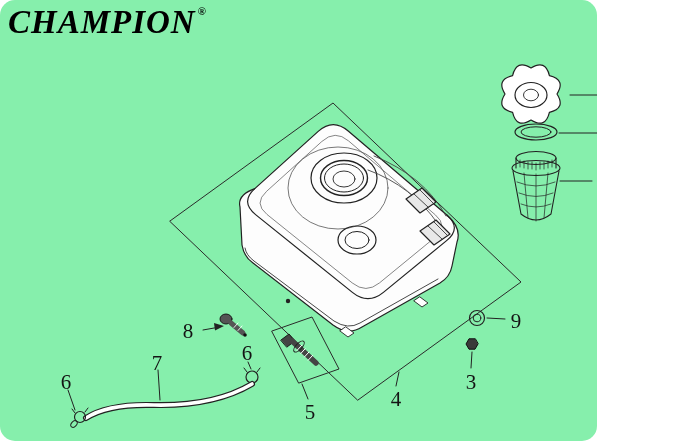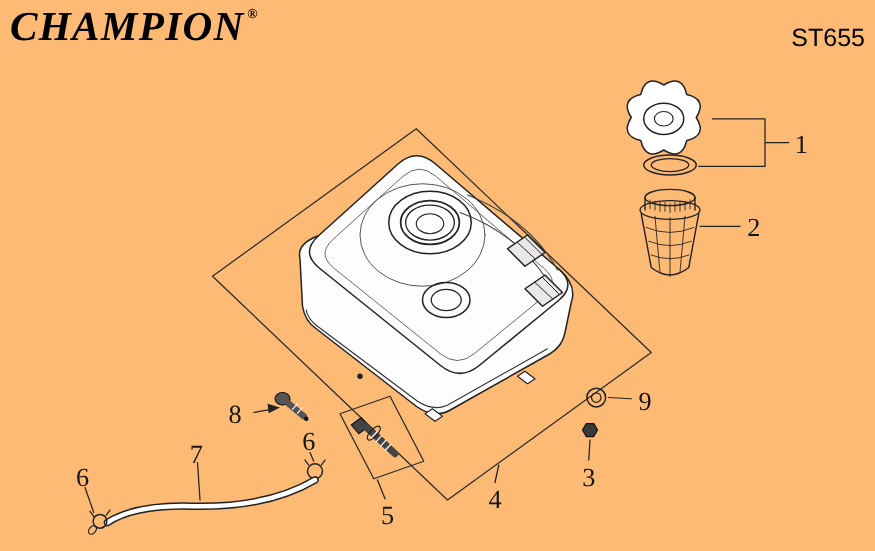--- a/index.html
+++ b/index.html
@@ -1,18 +1,18 @@
 <!DOCTYPE html>
 <html><head>
 <meta charset="utf-8">
 <style>
   html,body{margin:0;padding:0;background:#ffffff;}
   .page{
-    position:relative;width:700px;height:441px;background:#fdba74;
-    overflow:hidden;font-family:"Liberation Sans",sans-serif;color:#000;
+    position:relative;width:597px;height:441px;background:#86efac;
+    overflow:hidden;font-family:"Liberation Sans",sans-serif;color:#000;border-radius:15px;
   }
   .logo{
     position:absolute;left:8px;top:4px;
     font-family:"Liberation Serif",serif;font-style:italic;font-weight:bold;
     font-size:33px;letter-spacing:1px;color:#000;white-space:nowrap;
   }
   .logo .rmark{
     font-size:11px;font-style:normal;font-weight:bold;
     vertical-align:18px;margin-left:2px;
   }
@@ -28,21 +28,20 @@
   }
 </style>
 </head>
 <body>
 
 <div class="page">
 
   <div class="logo"><span>CHAMPION</span><span class="rmark">®</span></div>
 
 
-  <div class="model">ST655</div>
 
   <svg class="diagram" width="700" height="441" viewBox="0 0 700 441" fill="none" stroke-linecap="round" stroke-linejoin="round">
 
     <g stroke="#2a2a2a" stroke-width="1">
       <polygon points="170,221 333,103 521,282 358,400"></polygon>
       <polygon points="272,331 312,317 339,369 299,383"></polygon>
     </g>
 
     <g stroke="#222" stroke-width="1.2">
       <path fill="#fdfdfd" d="M254.8 188.6 L318.2 131.4 Q333 118 348.2 131 L446.8 215 Q462 228 457 242

